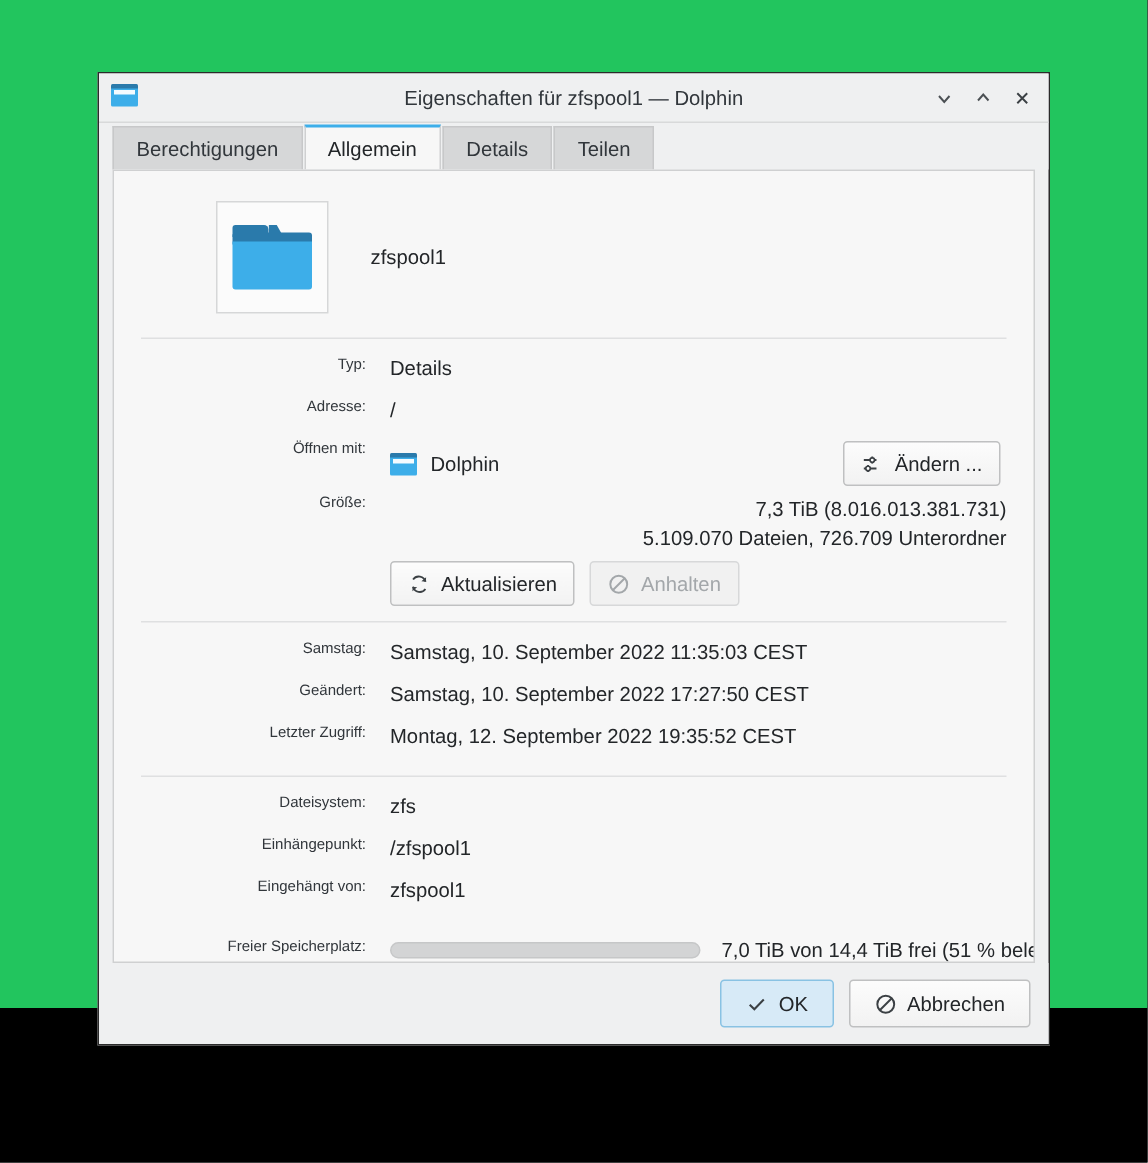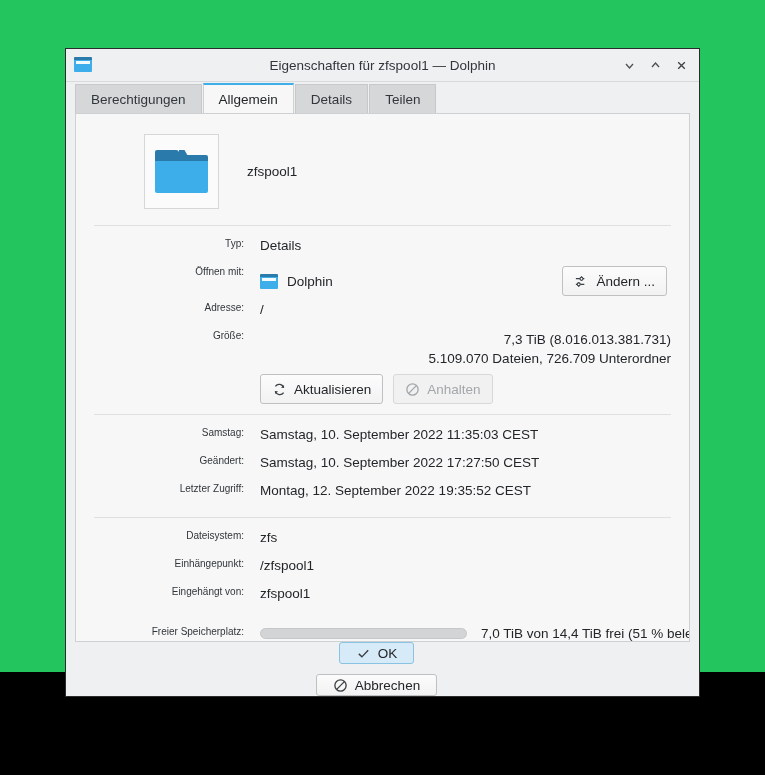--- a/index.html
+++ b/index.html
@@ -309,21 +309,20 @@
   .bottombar {
     height: 54px;
     min-height: 54px;
     display: flex;
     align-items: center;
     justify-content: flex-end;
     gap: 10px;
     padding: 0 12px 0 0;
     box-sizing: border-box;
     background: #eff0f1;
-    flex-direction: column;
   }
   .bottombar .btn { height: 32px; padding: 0 16px; }
 </style>
 </head>
 <body>
 
 <div id="screen">
 
   <div class="window">
 
@@ -382,20 +381,25 @@
             </div>
           </div>
           <div class="item-name">zfspool1</div>
         </div>
 
         <div class="sep"></div>
 
         <div class="prop-row">
           <div class="prop-label">Typ:</div>
           <div class="prop-value">Details</div>
+        </div>
+
+        <div class="prop-row">
+          <div class="prop-label">Adresse:</div>
+          <div class="prop-value">/</div>
         </div>
 
         <div class="prop-row">
           <div class="prop-label">Öffnen mit:</div>
           <div class="prop-value">
             <span class="folder-small">
               <span class="back"></span>
                 <span class="body"></span>
                 <span class="white"></span>
             </span>
@@ -408,25 +412,20 @@
                   <circle cx="8" cy="5" r="1.6" fill="#fff" stroke="#3b4044" stroke-width="1.2"></circle>
                   <circle cx="5" cy="11" r="1.6" fill="#fff" stroke="#3b4044" stroke-width="1.2"></circle>
                 </svg>
                 <span>Ändern ...</span>
               </span>
             </span>
           </div>
         </div>
 
         <div class="prop-row">
-          <div class="prop-label">Adresse:</div>
-          <div class="prop-value">/</div>
-        </div>
-
-        <div class="prop-row">
           <div class="prop-label">Größe:</div>
           <div class="prop-value col">
             <div class="line">7,3 TiB (8.016.013.381.731)</div>
             <div class="line">5.109.070 Dateien, 726.709 Unterordner</div>
           </div>
         </div>
 
         <div class="btn-row">
           <span class="btn">
             <svg width="15" height="15" viewBox="0 0 16 16">

